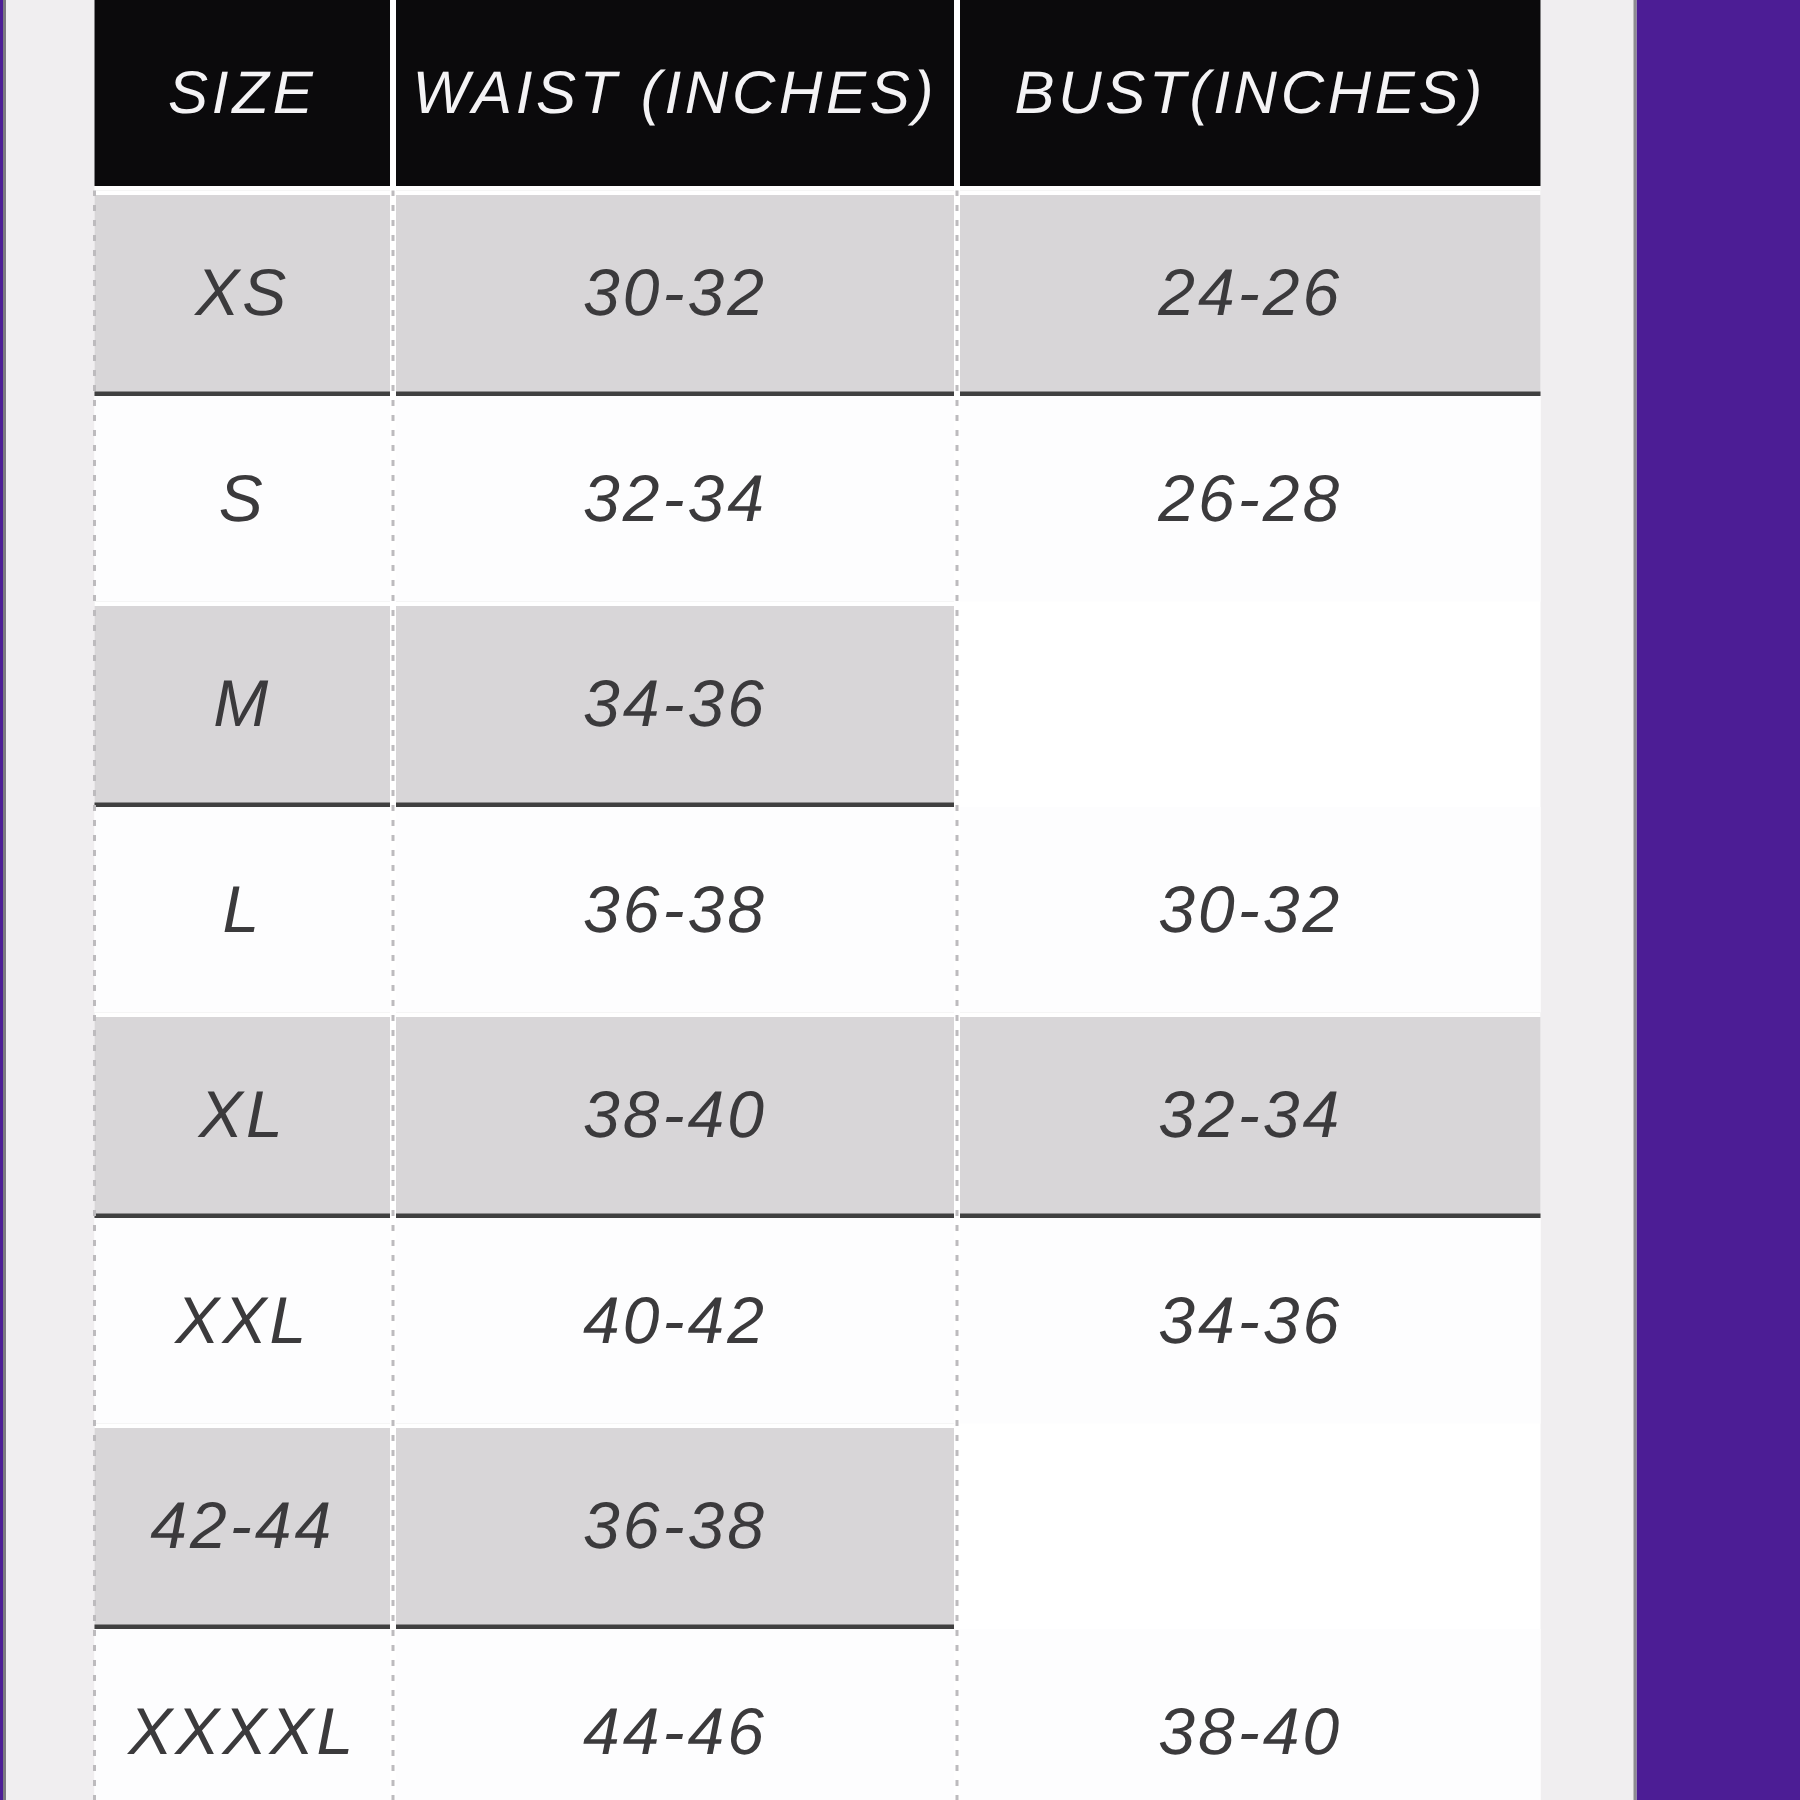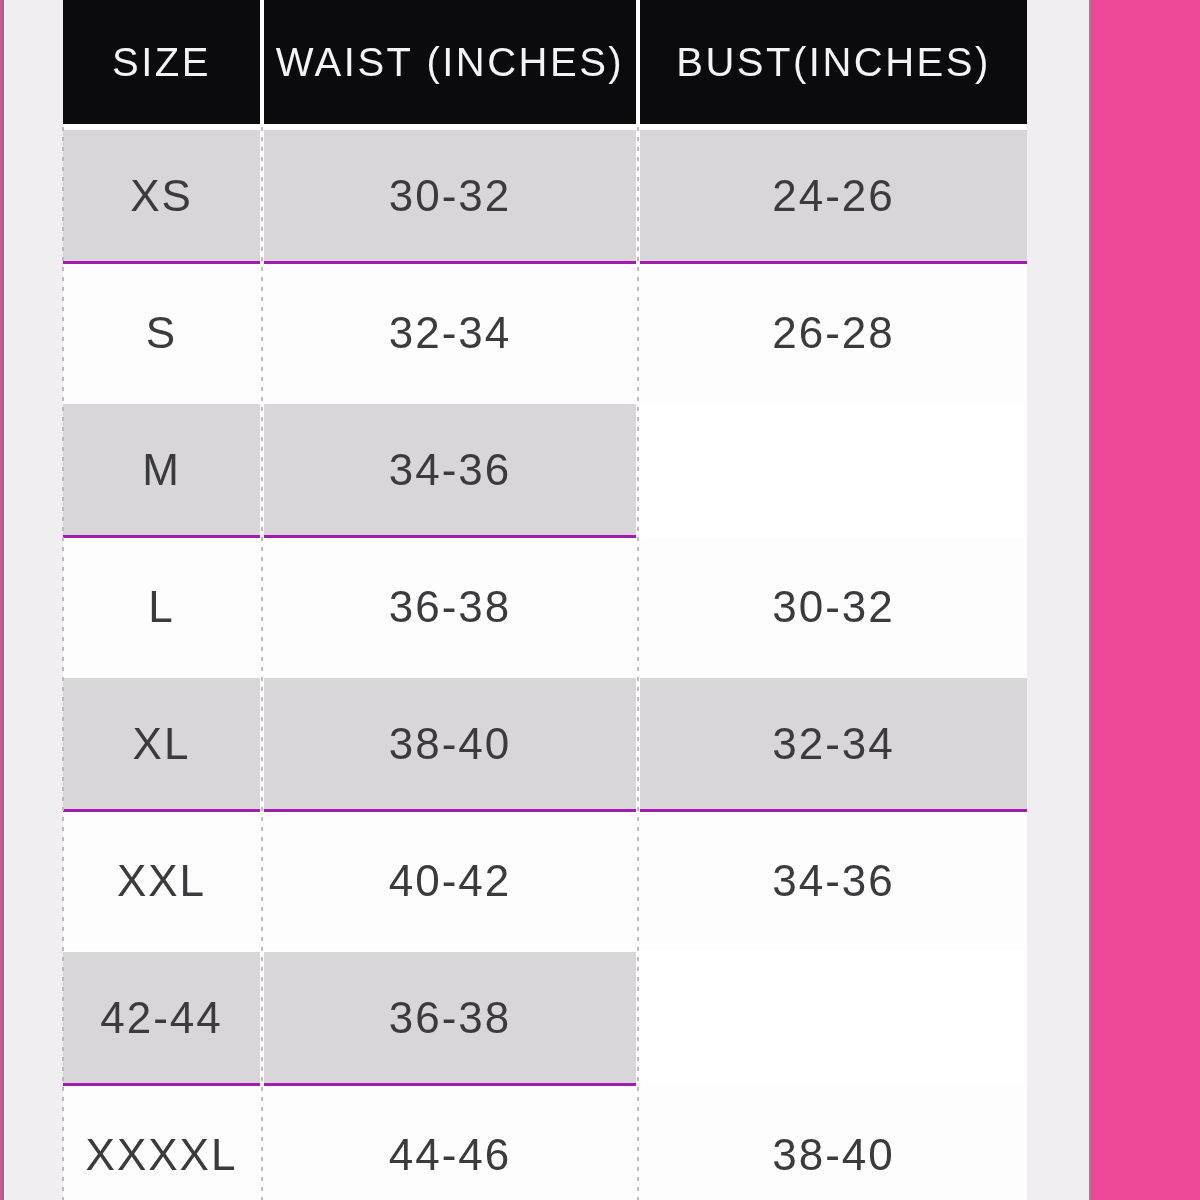--- a/index.html
+++ b/index.html
@@ -1,20 +1,20 @@
 <!DOCTYPE html>
 <html><head>
 <meta charset="utf-8">
 <style>
   html,body{margin:0;padding:0;}
   body{
     width:1200px;height:1200px;overflow:hidden;background:#ffffff;
     font-family:"Liberation Sans","DejaVu Sans",sans-serif;
   }
-  .screen{position:relative;width:1200px;height:1200px;background:#ec4899;overflow:hidden;}
+  .screen{position:relative;width:1200px;height:1200px;background:#4c1d95;overflow:hidden;font-style:italic;}
 
   
   .page{
     position:absolute;left:2px;top:0;width:1085px;height:1200px;
     background:#f0eef0;
     border-left:2px solid #7c7a80;
     border-right:2px solid #8d8b90;
   }
 
   .size-table{
@@ -36,21 +36,21 @@
   }
   .cell{
     box-sizing:border-box;height:137px;
     display:flex;align-items:center;justify-content:center;
     font-size:44px;letter-spacing:2px;color:#3b3a3c;white-space:nowrap;
     background:#fdfdfe;
   }
   .row.gray .cell{
     background:#d8d6d8;
     border-top:3px solid #ffffff;
-    border-bottom:3px solid #a21caf;
+    border-bottom:3px solid #404040;
   }
 
   
   .vsep{
     position:absolute;top:127px;height:1073px;width:2px;pointer-events:none;
     background-image:repeating-linear-gradient(#bdbbbe 0 4px,rgba(0,0,0,0) 4px 10px);
   }
   .vsep-edge{left:62px;}
   .vsep-1{left:261px;}
   .vsep-2{left:637px;}

